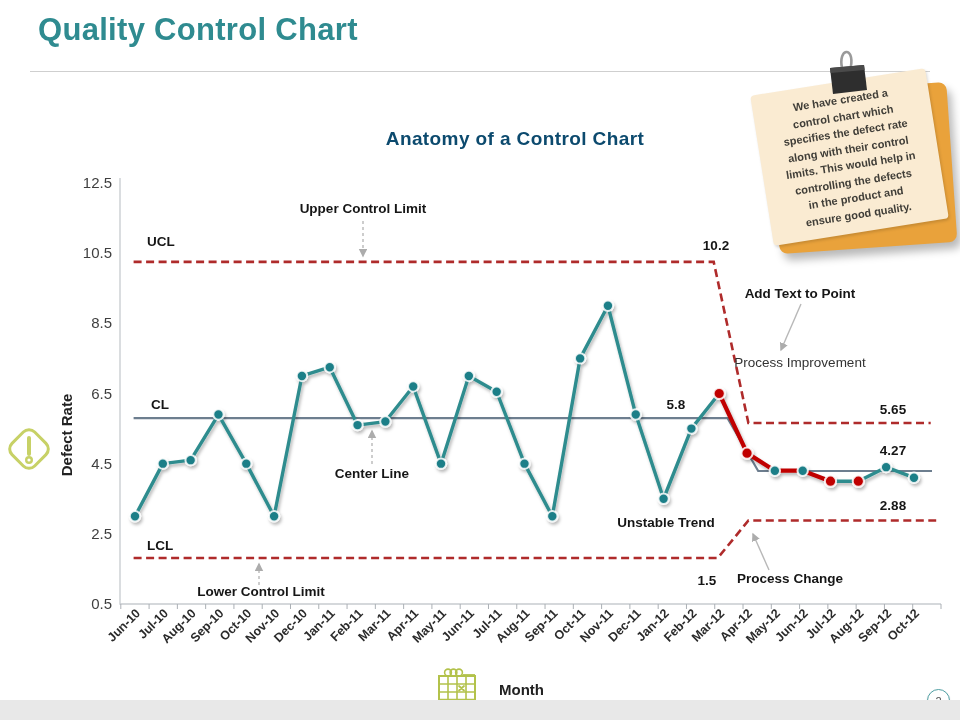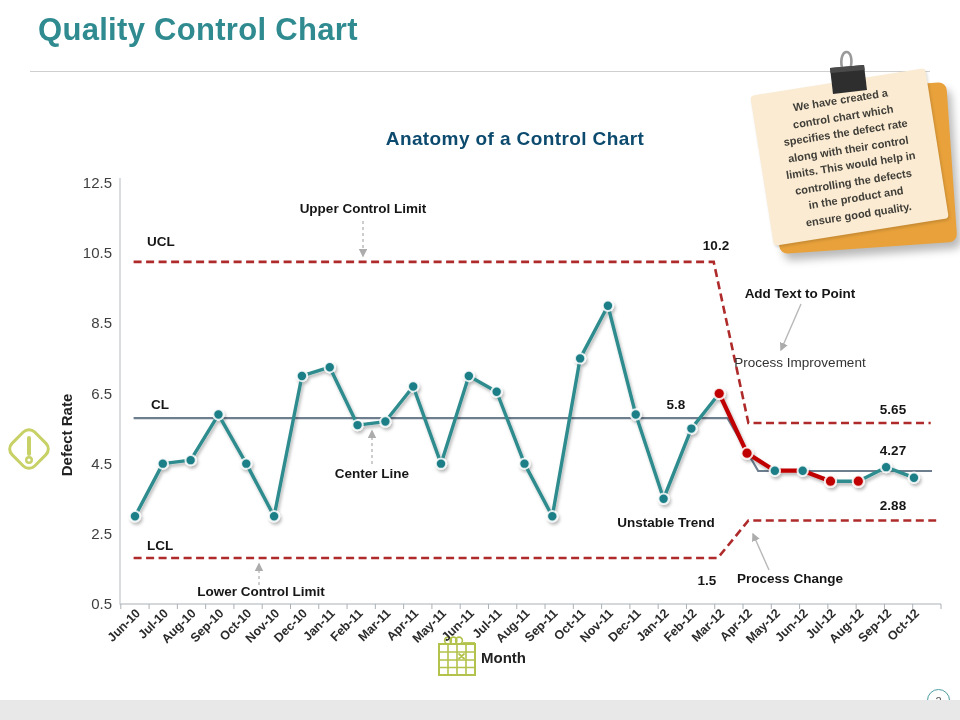--- a/index.html
+++ b/index.html
@@ -7,21 +7,21 @@
          font-family:Liberation Sans, sans-serif;}
   .main-title{position:absolute;left:38px;top:12px;margin:0;font-size:31px;font-weight:bold;
               color:#2F8B90;letter-spacing:.3px;}
   .title-rule{position:absolute;left:30px;top:71px;width:900px;height:1px;background:#cfcfcf;}
   .chart-title{position:absolute;left:120px;top:128px;width:790px;text-align:center;
                font-size:19px;font-weight:bold;color:#0c4a6e;letter-spacing:.4px;}
   #chart{position:absolute;left:0;top:0;z-index:1;}
   .ylabel{position:absolute;left:-2px;top:425px;width:140px;height:20px;text-align:center;
           font-size:15px;font-weight:bold;color:#222;transform:rotate(-90deg);}
   .warn-icon{position:absolute;left:5px;top:424px;}
-  .xlabel-wrap{position:absolute;left:436px;top:634px;display:flex;align-items:center;gap:3px;}
+  .xlabel-wrap{position:absolute;left:436px;top:666px;display:flex;align-items:center;gap:21px;}
   .xlabel{font-size:15px;font-weight:bold;color:#222;}
   .page-num{position:absolute;left:927px;top:689px;width:21px;height:21px;border:1px solid #4FA0A4;
             border-radius:50%;display:flex;align-items:center;justify-content:center;
             font-size:11px;color:#555;background:#fff;box-shadow:0 1px 2px rgba(0,0,0,.12);}
   .sticky{position:absolute;left:750px;top:36px;width:218px;height:218px;z-index:5;}
   .sticky-back{position:absolute;left:24px;top:52px;width:178px;height:160px;background:#E9A23B;
                border-radius:8px;transform:rotate(-4deg);box-shadow:4px 7px 9px rgba(0,0,0,.28);}
   .sticky-front{position:absolute;left:11px;top:45px;width:177px;height:152px;background:#FAEBD2;
                 border-radius:4px;transform:rotate(-9deg);box-shadow:1px 2px 3px rgba(0,0,0,.15);
                 display:flex;align-items:center;justify-content:center;}

